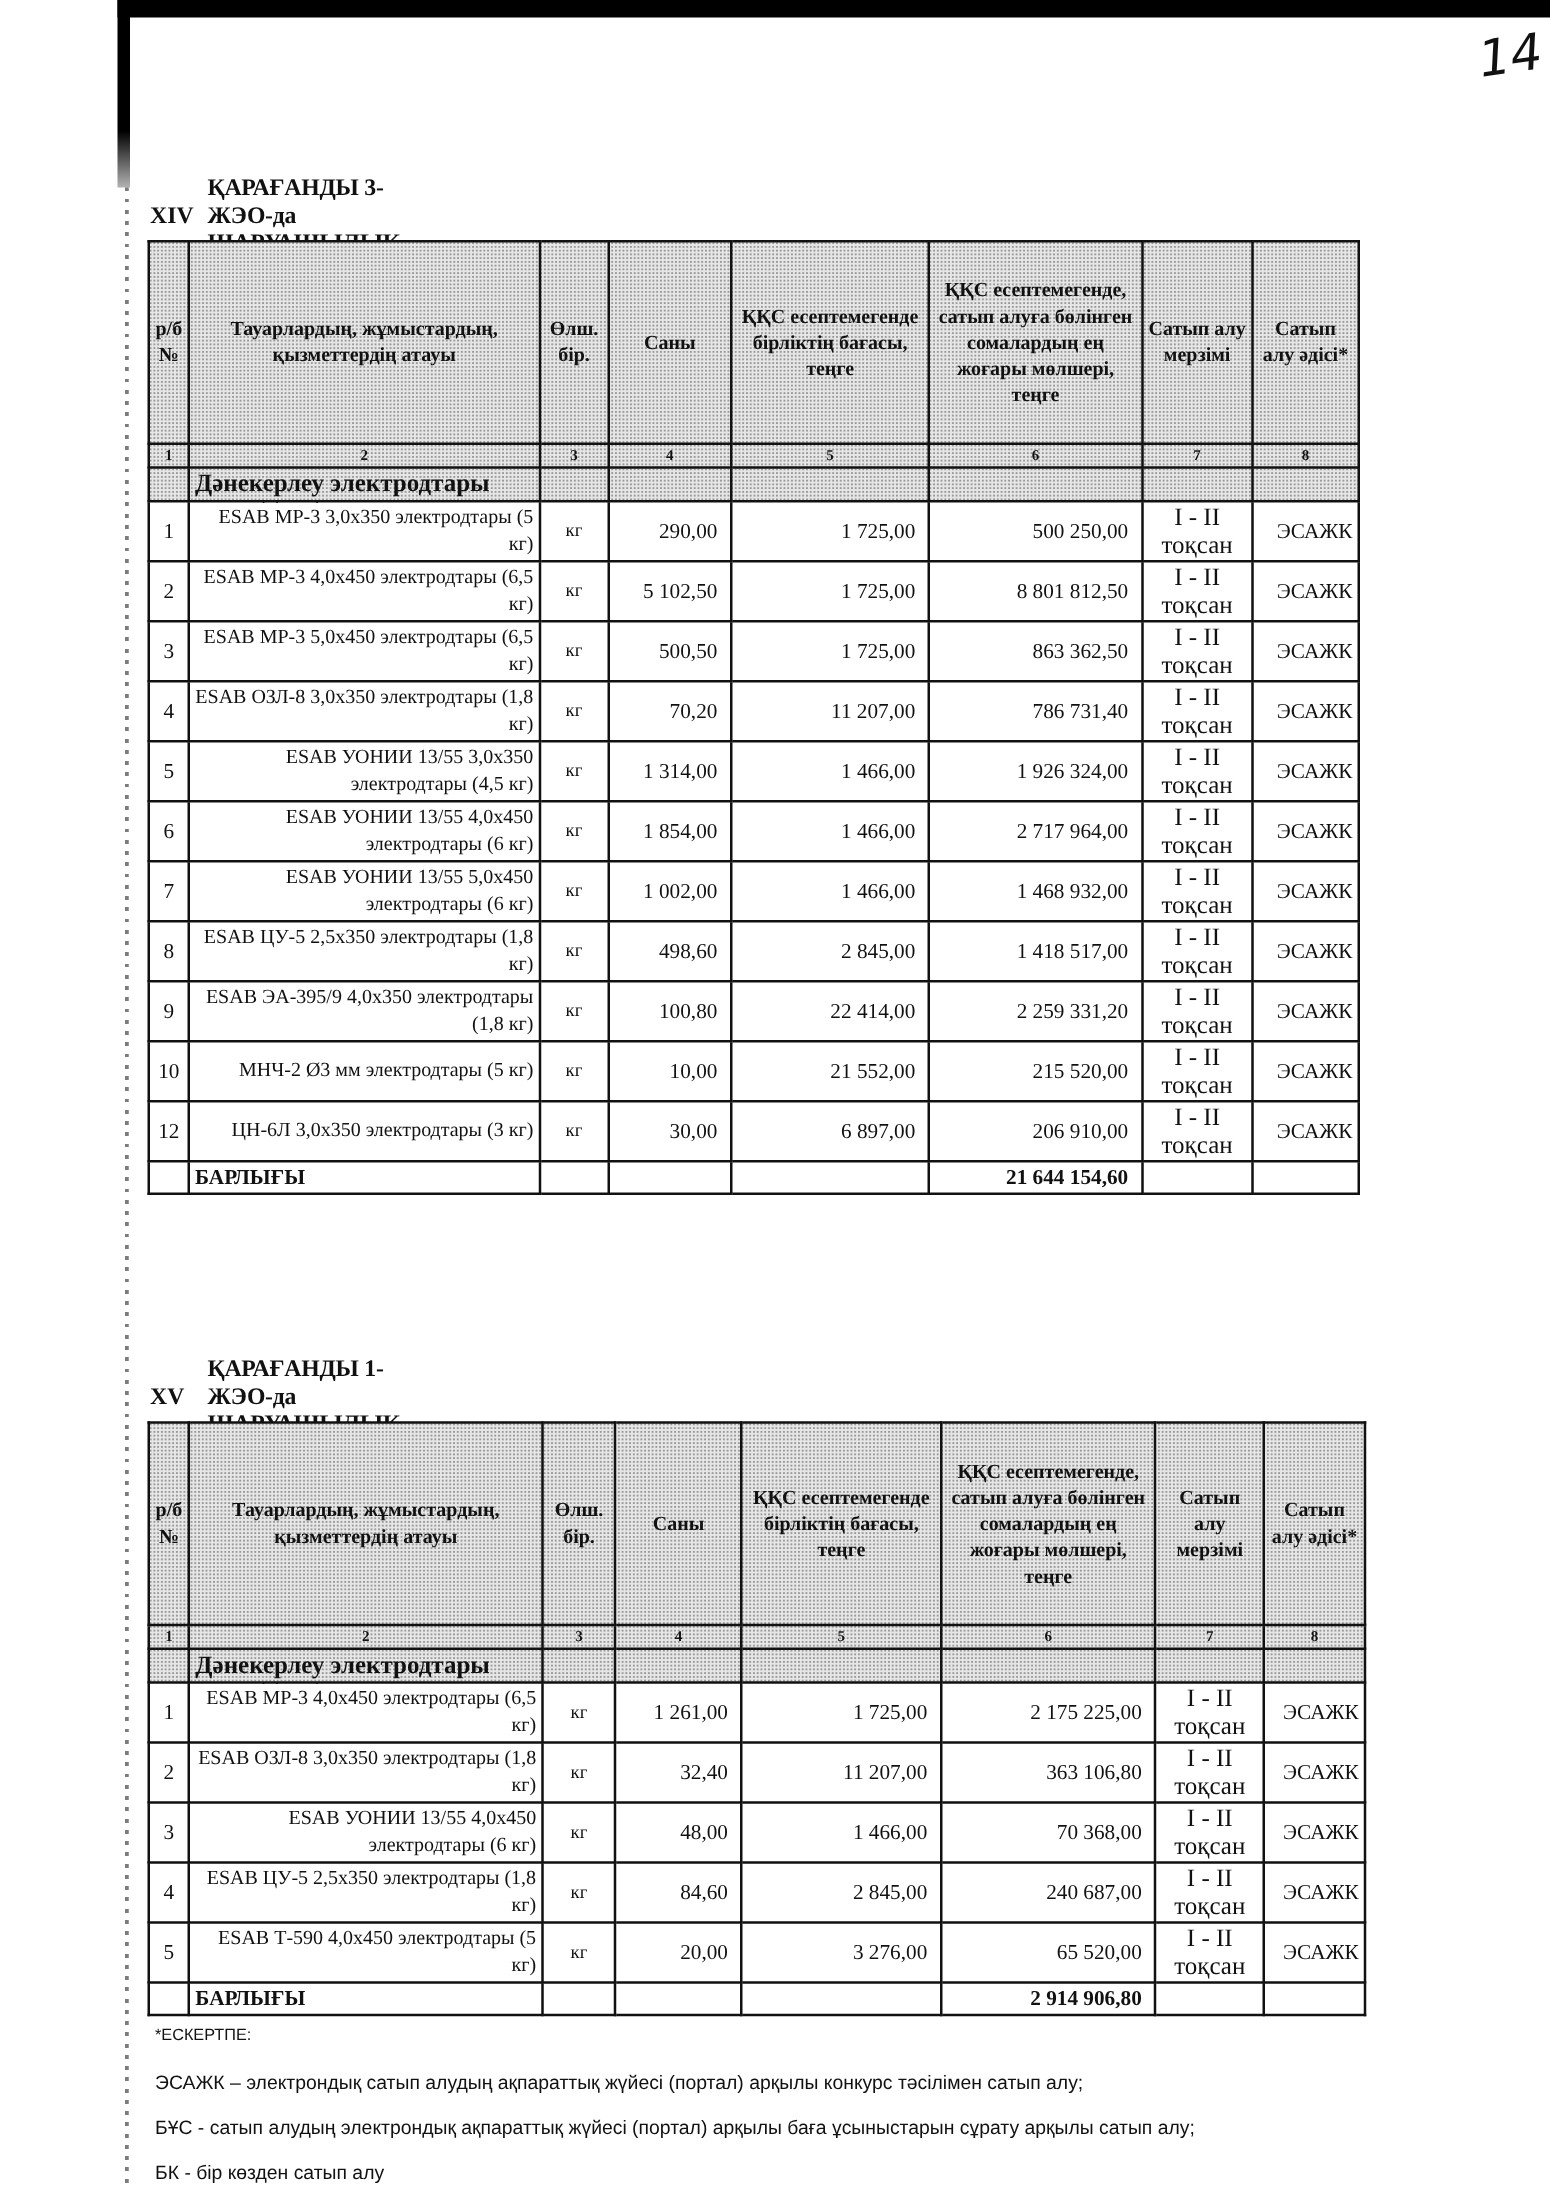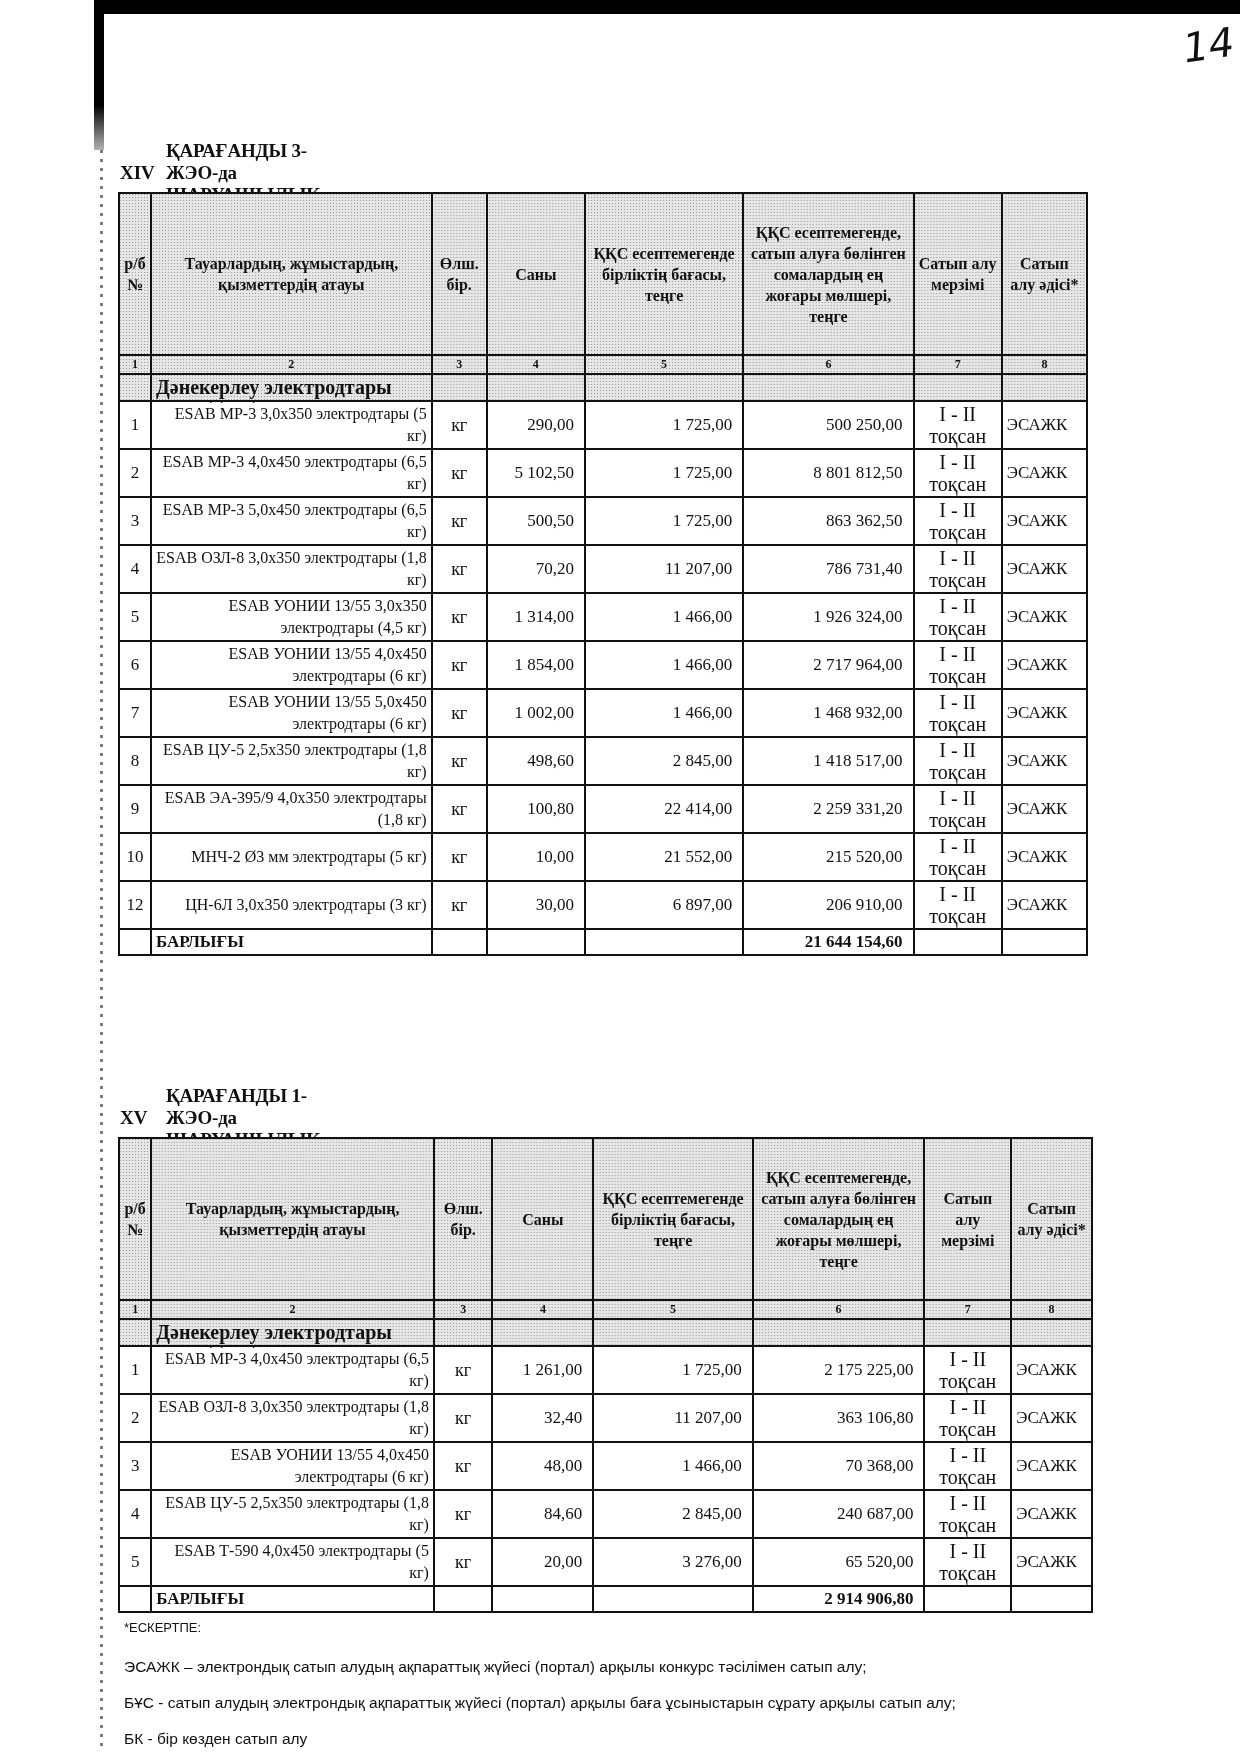--- a/index.html
+++ b/index.html
@@ -43,24 +43,24 @@
     background-color: #e6e6e6;
     background-image: radial-gradient(#999 0.6px, transparent 0.7px);
     background-size: 3px 3px;
   }
   th { font-weight: bold; text-align: center; font-size: 16px; line-height: 21px; }
   .num-row td { text-align: center; font-weight: bold; font-size: 12px; height: 14px; padding: 0; }
   .group-row td { height: 22px; }
   .group-label { font-weight: bold; font-size: 20px; text-align: left; }
   .c1 { text-align: center; }
   .c2 { text-align: right; line-height: 22px; font-size: 16px; }
-  .c3 { text-align: center; font-size: 18px; }
+  .c3 { text-align: center; font-size: 15px; }
   .cr { text-align: right; padding-right: 10px !important; }
   .c7 { text-align: center; font-size: 20px; line-height: 22px; }
-  .c8 { text-align: left; font-size: 17px; }
+  .c8 { text-align: right; font-size: 17px; }
   .total-row td { height: 22px; }
   .total-label { font-weight: bold; font-size: 17px; }
   .total-val { font-weight: bold; text-align: right; padding-right: 10px !important; margin-top: 48px; }
   .notes {
     position: absolute; left: 118px; top: 1620px; width: 1000px;
     font-family: "Liberation Sans", "DejaVu Sans", sans-serif; font-size: 15.5px;
   }
   .notes .head { font-size: 13px; position: absolute; left: 6px; top: 0; }
   .notes .line { position: absolute; left: 6px; }
 </style>

